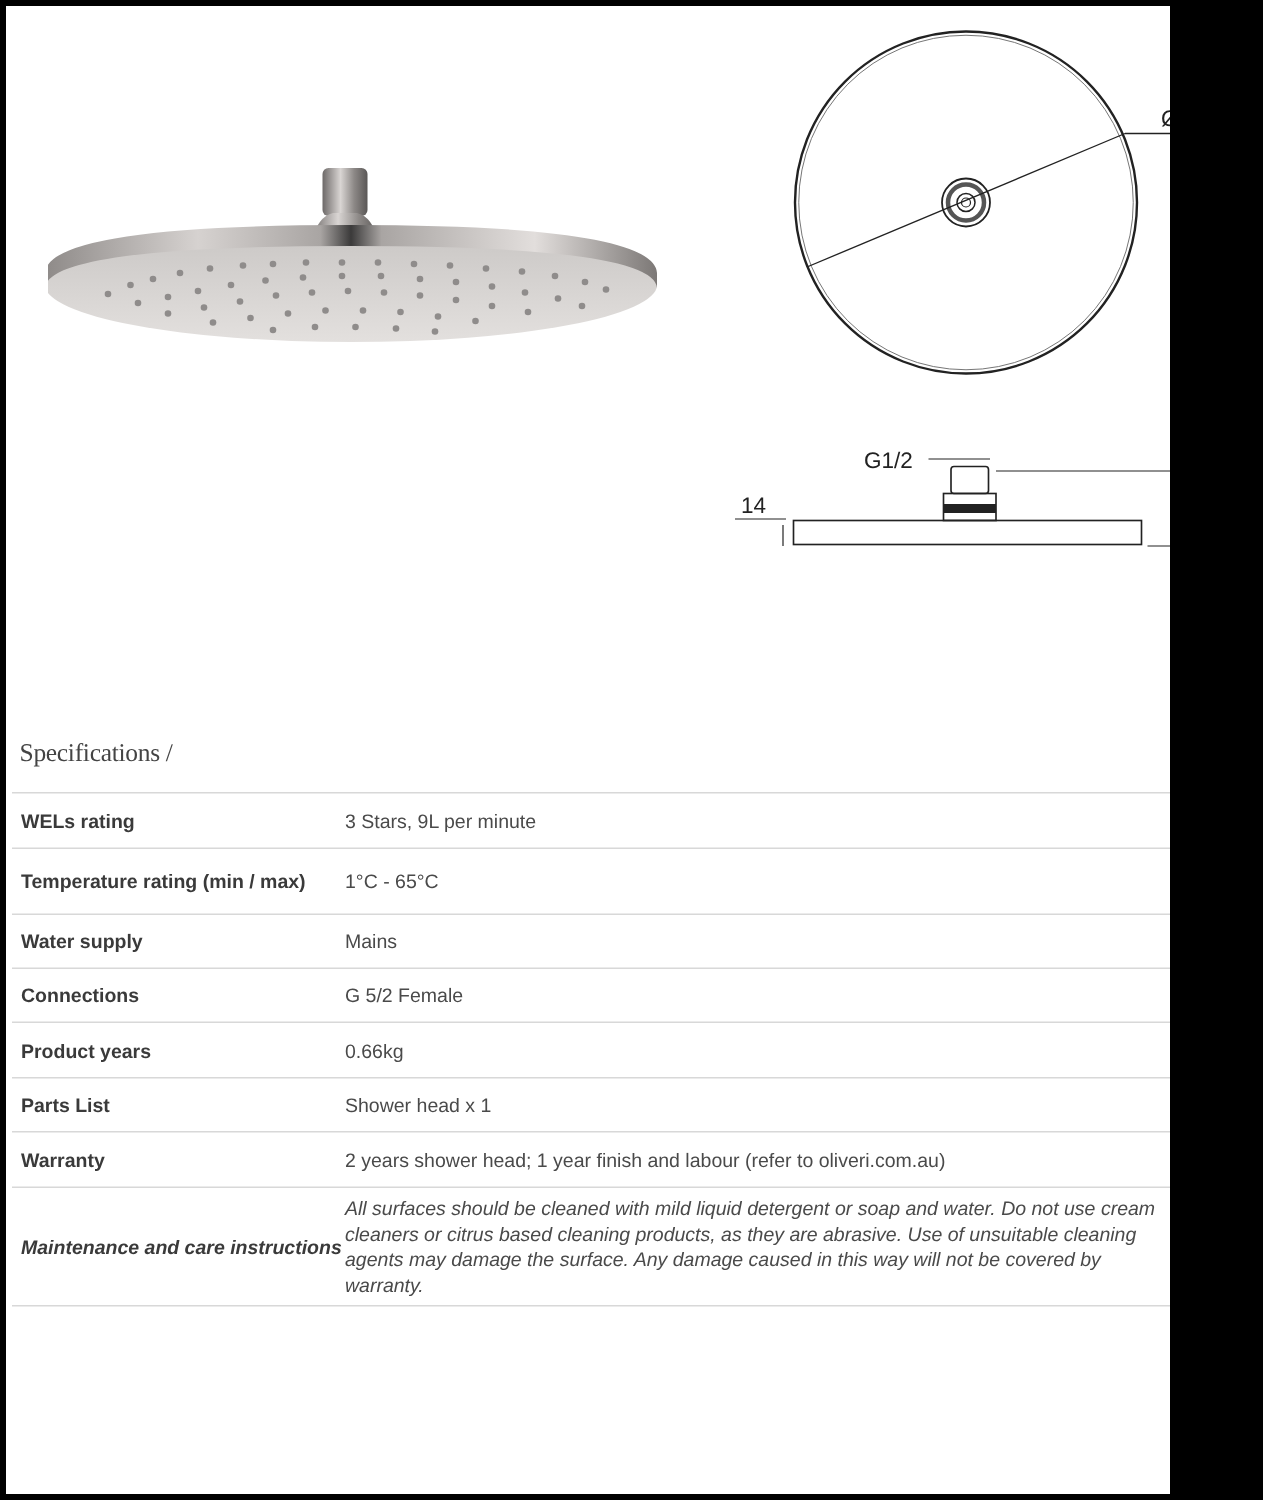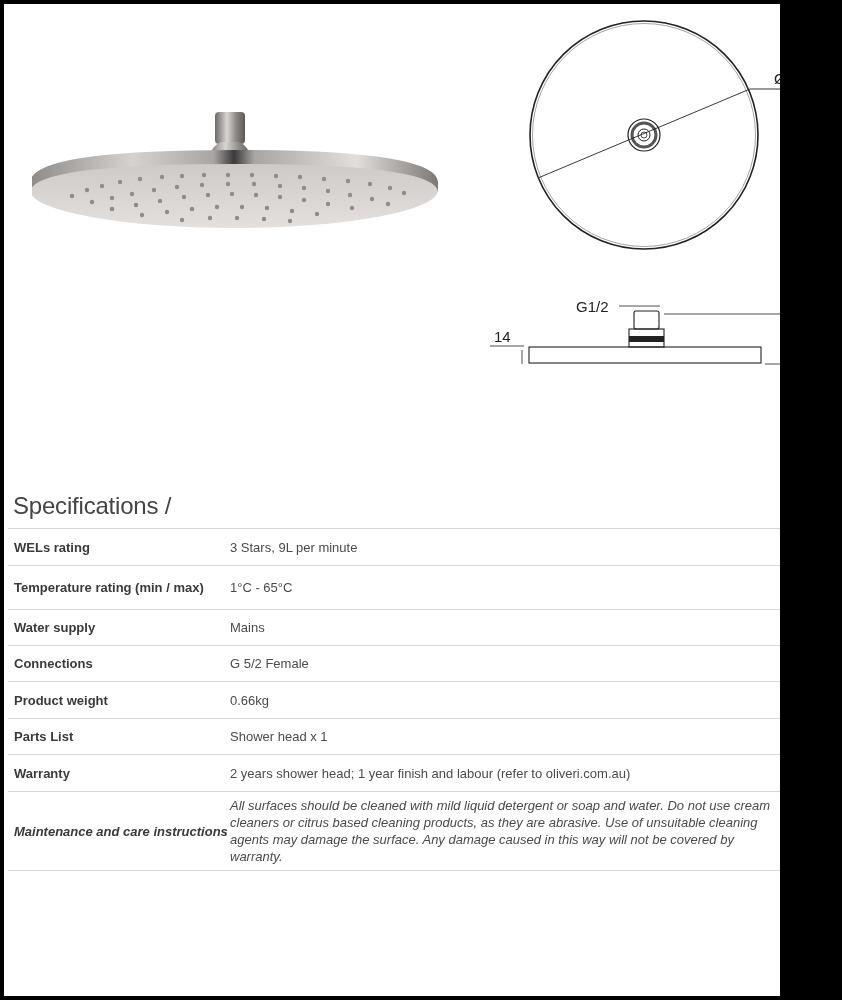--- a/index.html
+++ b/index.html
@@ -11,21 +11,21 @@
     }
     
     .product-photo { position: absolute; left: 28px; top: 108px; width: 460px; height: 150px; }
     .plan-view { position: absolute; left: 520px; top: 10px; width: 300px; height: 260px; }
     .side-view { position: absolute; left: 470px; top: 280px; width: 364px; height: 110px; }
     .dim-label { font-family: "Liberation Sans", sans-serif; font-size: 15px; fill: #222; }
 
     
     .spec-title {
       position: absolute; left: 9px; top: 488px;
-      font-family: Liberation Sans, sans-serif; font-size: 24px; color: #444; font-weight: normal;
+      font-family: Liberation Serif, serif; font-size: 17px; color: #444; font-weight: normal;
       letter-spacing: -0.2px;
     }
     .spec-table {
       position: absolute; left: 4px; top: 524px; width: 820px;
       border-collapse: collapse;
     }
     .spec-table tr { border-top: 1px solid #d8d8d8; }
     .spec-table tr:last-child { border-bottom: 1px solid #d8d8d8; }
     .spec-table td {
       vertical-align: middle; padding: 0; font-family: "Liberation Sans", sans-serif;
@@ -183,21 +183,21 @@
       </tr>
       <tr class="row-3">
         <td class="label">Water supply</td>
         <td class="value">Mains</td>
       </tr>
       <tr class="row-3">
         <td class="label">Connections</td>
         <td class="value">G 5/2 Female</td>
       </tr>
       <tr class="row-1">
-        <td class="label">Product weight</td>
+        <td class="label">Product years</td>
         <td class="value">0.66kg</td>
       </tr>
       <tr class="row-3">
         <td class="label">Parts List</td>
         <td class="value">Shower head x 1</td>
       </tr>
       <tr class="row-1">
         <td class="label">Warranty</td>
         <td class="value">2 years shower head; 1 year finish and labour (refer to oliveri.com.au)</td>
       </tr>

